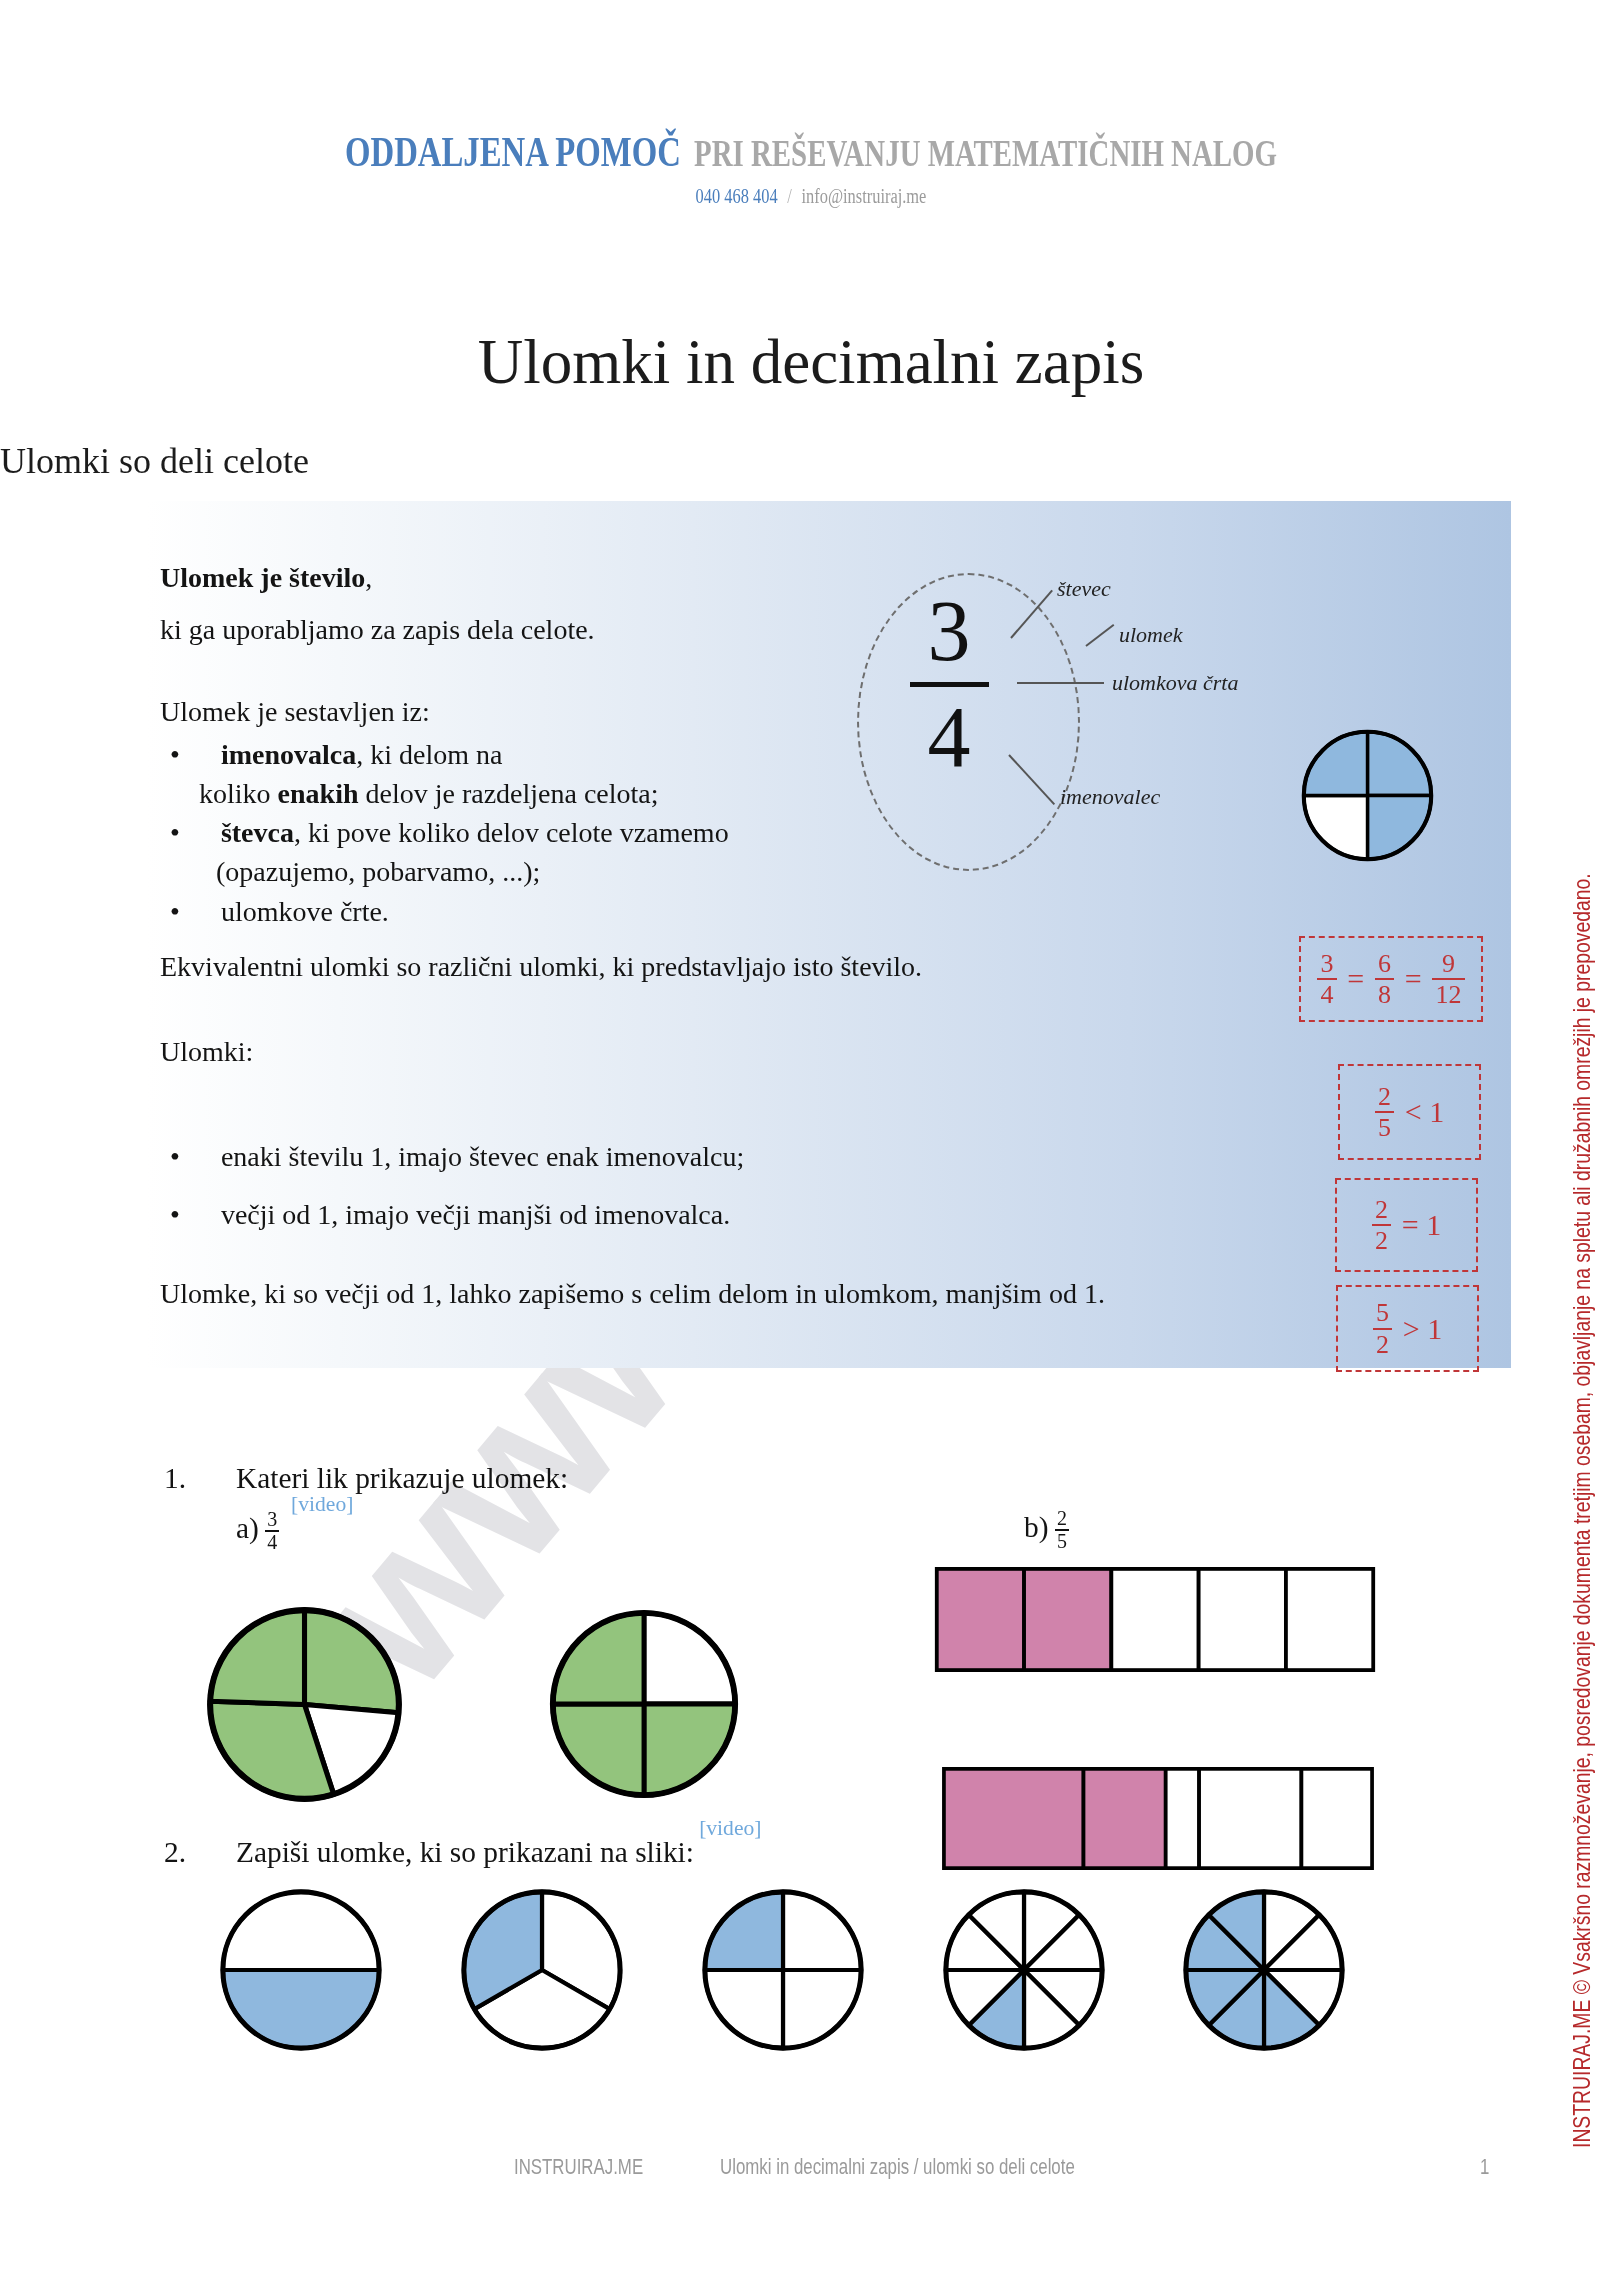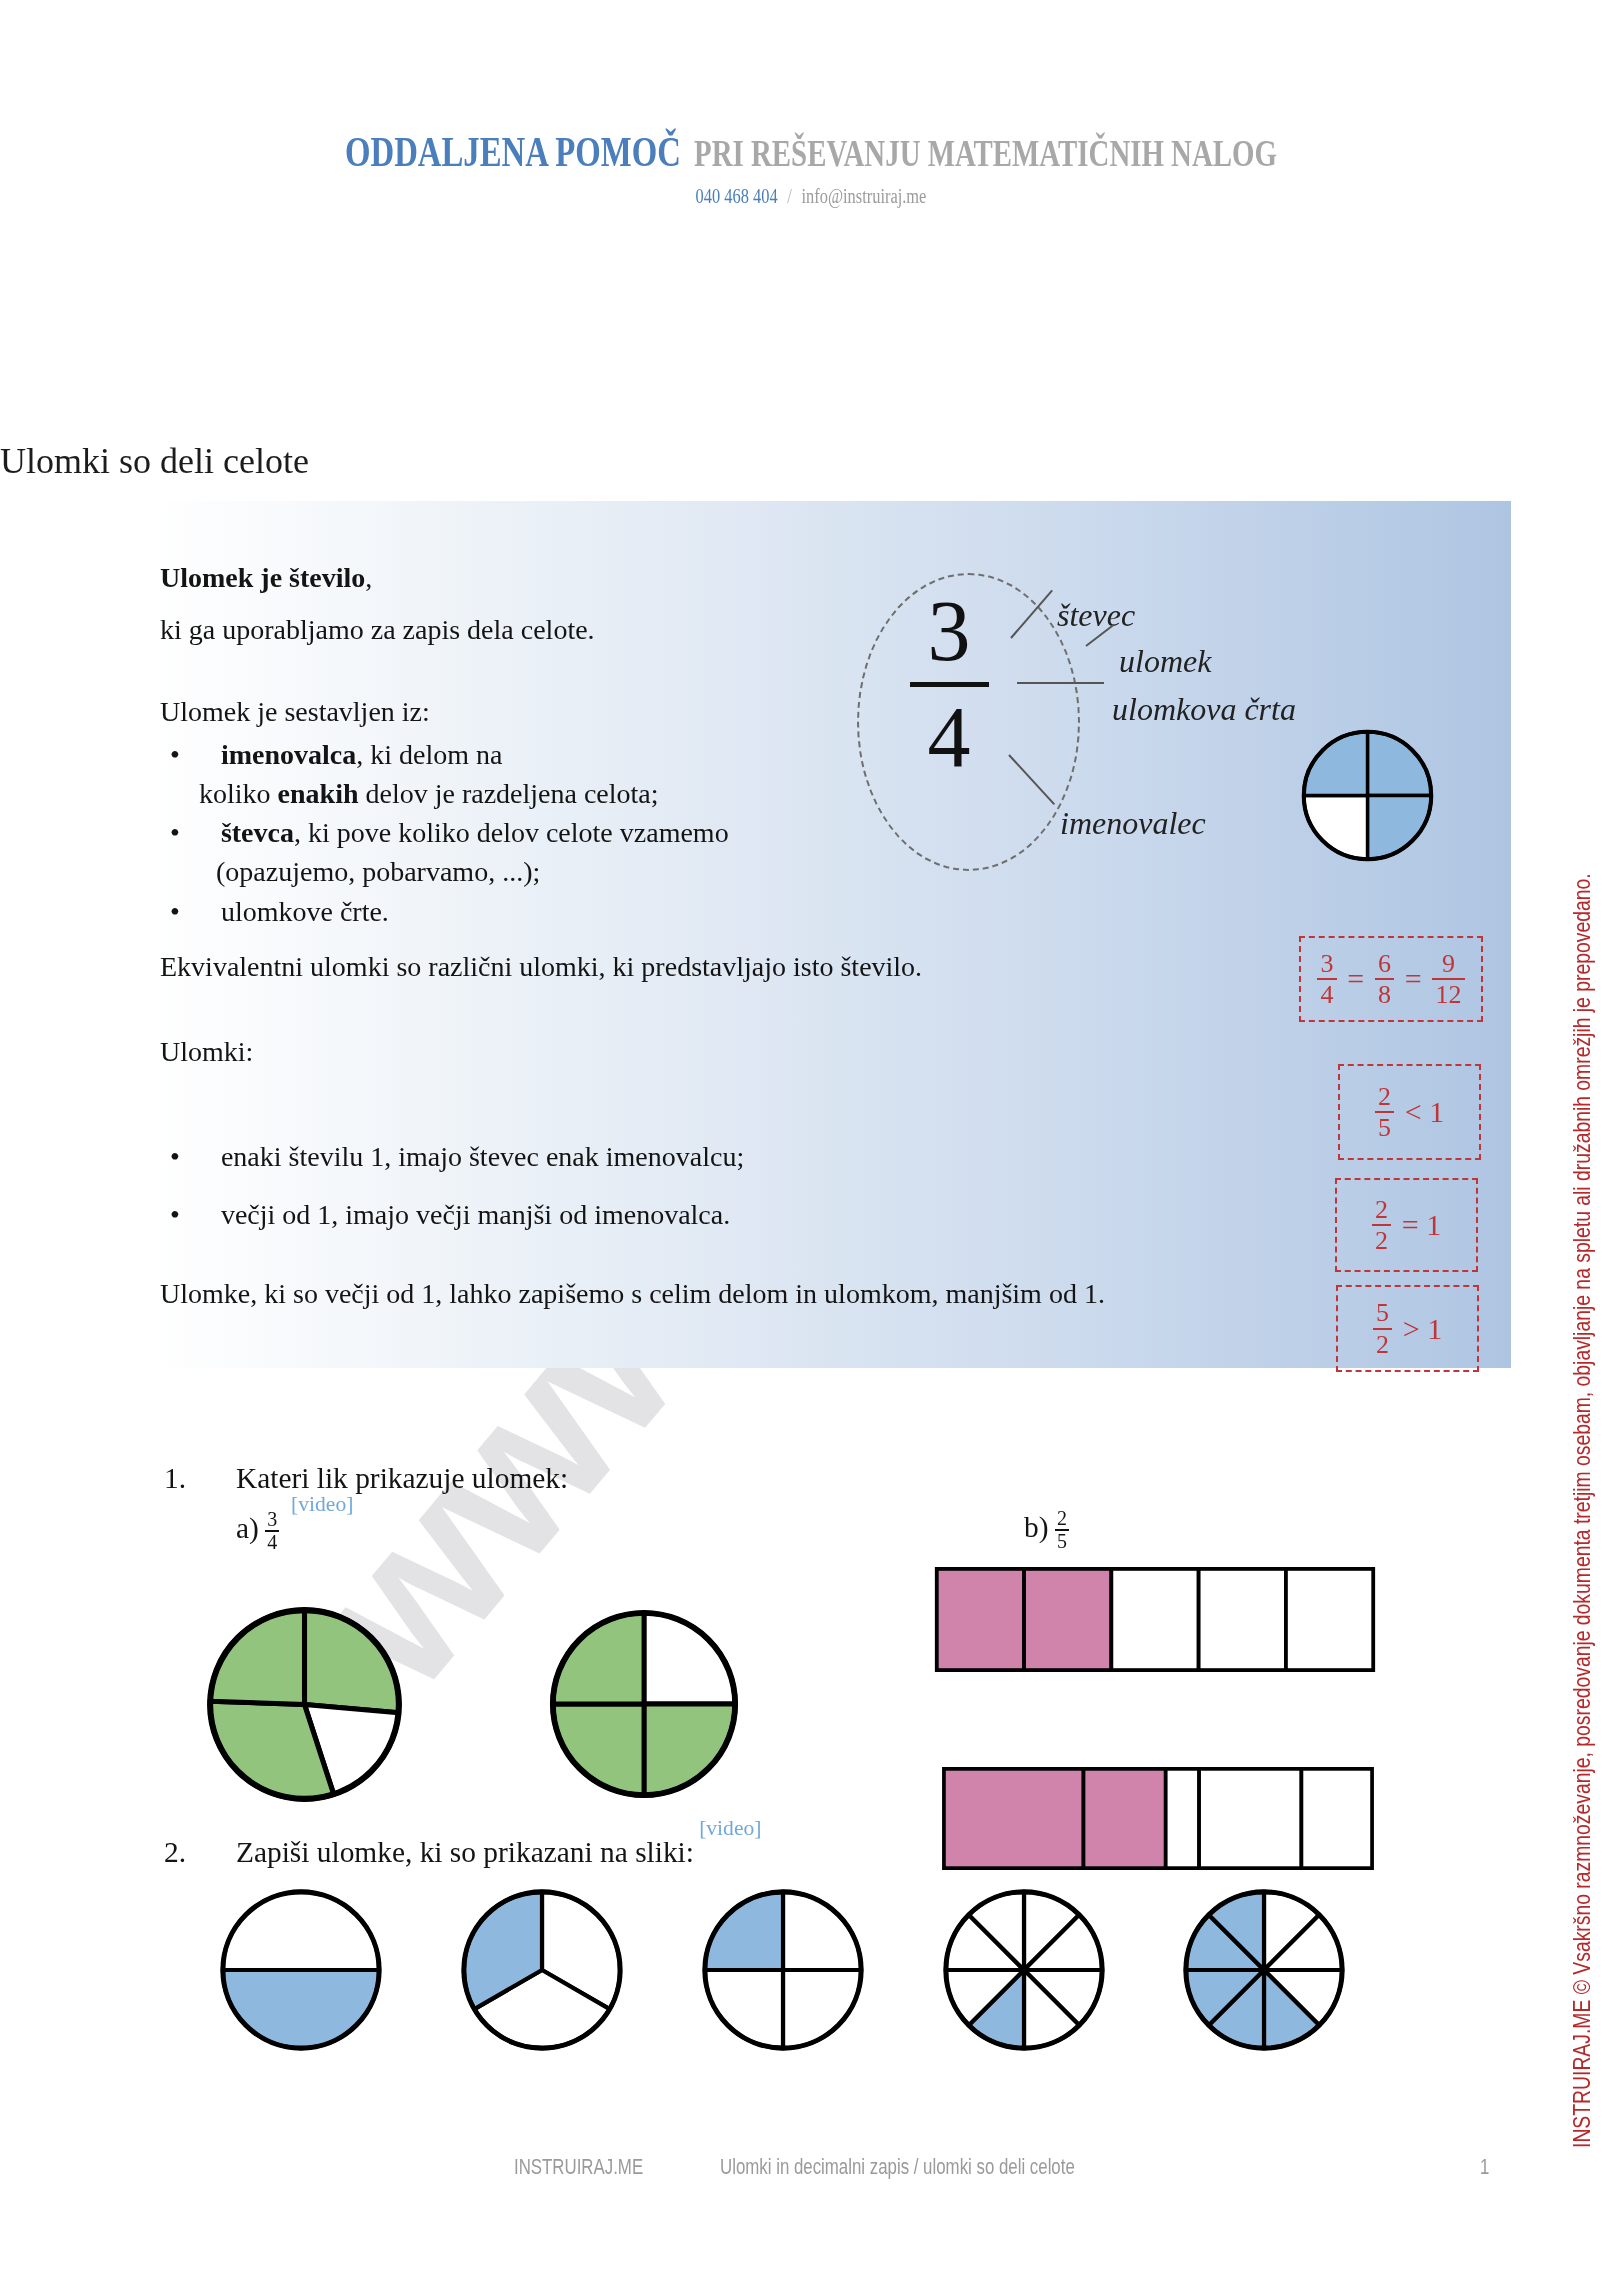--- a/index.html
+++ b/index.html
@@ -29,21 +29,21 @@
   .bl{position:absolute;font-size:28px;line-height:1.25;white-space:nowrap;color:#141414;}
   .bu{display:inline-block;width:51px;padding-left:6.5px;}
   .b{font-weight:bold;}
 
   
   .ell{position:absolute;left:710px;top:72px;width:219px;height:294px;
        border:2px dashed #6e6e6e;border-radius:50%;}
   .bigfrac{position:absolute;left:753px;top:84px;width:98px;text-align:center;
            font-size:86px;line-height:1.08;font-weight:normal;color:#111;}
   .bigfrac .fbar{height:5.2px;background:#111;width:79px;margin:3.9px auto;}
-  .lab{position:absolute;font-style:italic;font-size:32px;white-space:nowrap;color:#222;margin-top:21px;}
+  .lab{position:absolute;font-style:italic;font-size:22px;white-space:nowrap;color:#222;}
   .conn{position:absolute;height:2px;background:#555;transform-origin:0 50%;}
 
   
   .rbox{position:absolute;border:2px dashed #c03638;color:#c03638;
         display:flex;align-items:center;justify-content:center;gap:10.5px;}
   .rf{display:inline-flex;flex-direction:column;align-items:center;line-height:1.12;
       font-size:26px;color:#c03638;}
   .rf .fd{border-top:2px solid #c03638;padding:0 3.3px;}
   .rel{font-size:30px;color:#c03638;}
 
@@ -84,20 +84,21 @@
 
   <header class="hdr">
     <div class="hdr-l1">
       <span class="brand">ODDALJENA POMOČ</span><span class="tagline">PRI REŠEVANJU MATEMATIČNIH NALOG</span>
     </div>
     <div class="hdr-l2">
       <span class="phone">040 468 404</span><span class="hsep">/</span><span class="email">info@instruiraj.me</span>
     </div>
   </header>
 
+  <h1 class="title">Ulomki in decimalni zapis</h1>
   <h2 class="subtitle">Ulomki so deli celote</h2>
 
   <div class="watermark">www.</div>
 
   <section class="infobox">
 
     <div class="bl" style="left:13px;top:59px;">
       <span class="b">Ulomek je število</span><span>,</span>
     </div>
     <div class="bl" style="left:13px;top:111px;">ki ga uporabljamo za zapis dela celote.</div>

